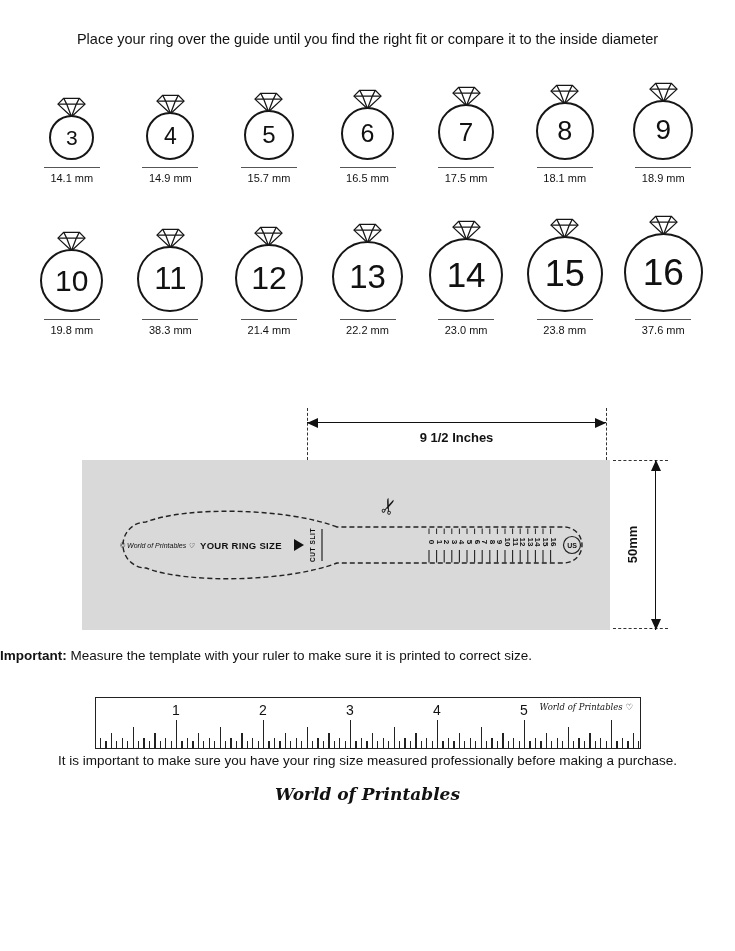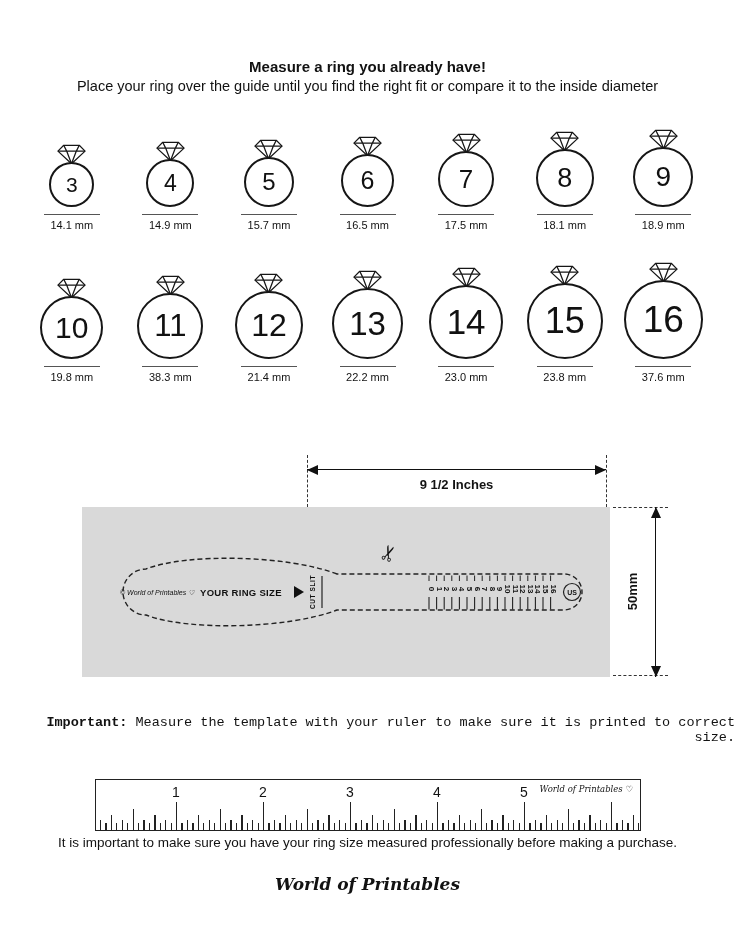--- a/index.html
+++ b/index.html
@@ -41,37 +41,36 @@
   .varrow-label { position:absolute; left:602px; top:143px; width:60px; text-align:center; font-size:13px; font-weight:bold; transform:rotate(-90deg); }
 
   .sizer-svg text { font-family:"Liberation Sans",sans-serif; fill:#111; }
   .sz-brand { font-family:"DejaVu Serif",serif; font-style:italic; font-size:7px; }
   .sz-yrs { font-weight:bold; font-size:9.5px; letter-spacing:.3px; }
   .sz-cutslit { font-size:6.5px; font-weight:bold; letter-spacing:.6px; }
   .sz-scissors { font-size:21px; }
   .scale-num { font-size:8px; font-weight:600; }
   .sz-us { font-size:7px; font-weight:bold; }
 
-  .important { text-align:right; font-size:13.5px; margin-top:24px;font-family:Liberation Mono, monospace; }
+  .important { text-align:left; font-size:13.5px; margin-top:4px; }
 
   .ruler { position:relative; width:546px; height:52px; border:1.6px solid #222; margin:34px 0 0 95px; background:#fff; }
   .rtick { position:absolute; bottom:0; width:1.3px; background:#222; }
   .rnum { position:absolute; top:4px; transform:translateX(-50%); font-size:14px; }
   .ruler-brand { position:absolute; top:4px; right:7px; font-family:"DejaVu Serif",serif; font-style:italic; font-size:8.5px; }
 
   .footer-heading { text-align:center; font-weight:bold; font-size:14px; margin-top:30px; }
   .footer-text { text-align:center; font-size:13.5px; margin-top:4px; }
-  .logo { text-align:center; margin-top:24px; font-family:"DejaVu Serif",serif; font-style:italic; font-weight:bold; font-size:17px; }
+  .logo { text-align:center; margin-top:16px; font-family:"DejaVu Serif",serif; font-style:italic; font-weight:bold; font-size:17px; }
 </style>
 </head>
 <body>
 
 <div class="page">
 
-  <p class="measure-heading">Measure a ring you already have!</p>
   <p class="measure-sub">Place your ring over the guide until you find the right fit or compare it to the inside diameter</p>
 
   <div id="ring-rows">
       <div class="ring-row first">
         <div class="ring-cell">
           <div class="ring-figure">
             <svg class="diamond" width="31" height="22" viewBox="0 0 32 22">
               <g fill="none" stroke="#161616" stroke-width="1.3" stroke-linejoin="round">
                 <path d="M2 8 L8 2 L24 2 L30 8 L16 21 Z"></path>
                 <path d="M2 8 H30 M8 2 L11 8 M24 2 L21 8 M11 8 L16 21 M21 8 L16 21"></path>

